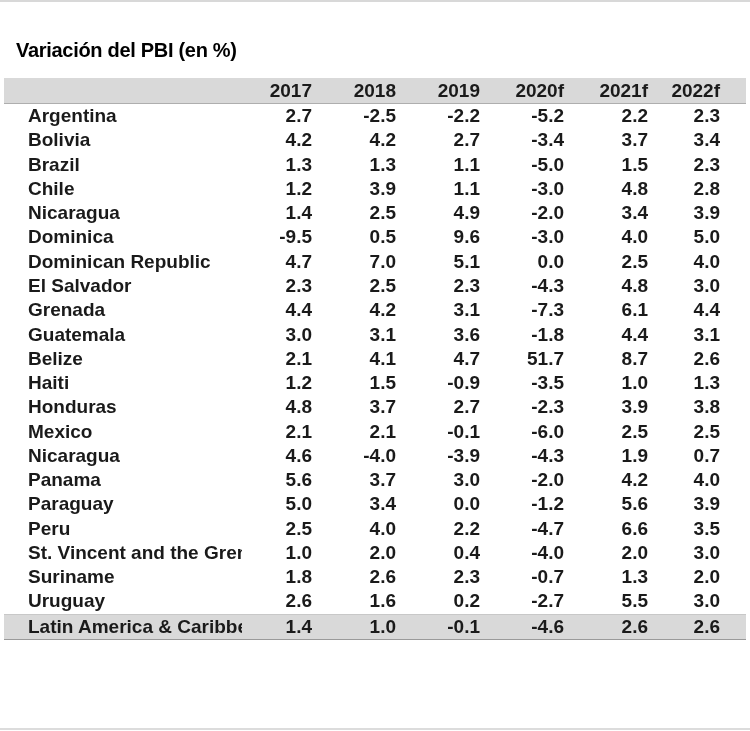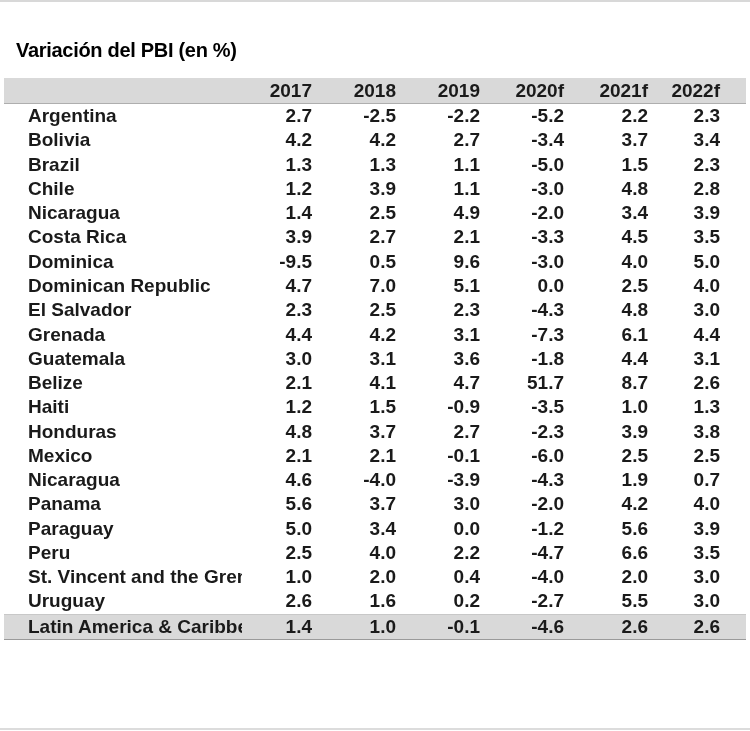--- a/index.html
+++ b/index.html
@@ -140,29 +140,20 @@
         <tr>
           <td>Nicaragua</td>
           <td>1.4</td>
           <td>2.5</td>
           <td>4.9</td>
           <td>-2.0</td>
           <td>3.4</td>
           <td>3.9</td>
         </tr>
         <tr>
-          <td>Costa Rica</td>
-          <td>3.9</td>
-          <td>2.7</td>
-          <td>2.1</td>
-          <td>-3.3</td>
-          <td>4.5</td>
-          <td>3.5</td>
-        </tr>
-        <tr>
           <td>Dominica</td>
           <td>-9.5</td>
           <td>0.5</td>
           <td>9.6</td>
           <td>-3.0</td>
           <td>4.0</td>
           <td>5.0</td>
         </tr>
         <tr>
           <td>Dominican Republic</td>
@@ -273,20 +264,29 @@
           <td>3.5</td>
         </tr>
         <tr>
           <td>St. Vincent and the Grenadines</td>
           <td>1.0</td>
           <td>2.0</td>
           <td>0.4</td>
           <td>-4.0</td>
           <td>2.0</td>
           <td>3.0</td>
+        </tr>
+        <tr>
+          <td>Suriname</td>
+          <td>1.8</td>
+          <td>2.6</td>
+          <td>2.3</td>
+          <td>-0.7</td>
+          <td>1.3</td>
+          <td>2.0</td>
         </tr>
         <tr>
           <td>Uruguay</td>
           <td>2.6</td>
           <td>1.6</td>
           <td>0.2</td>
           <td>-2.7</td>
           <td>5.5</td>
           <td>3.0</td>
         </tr>

